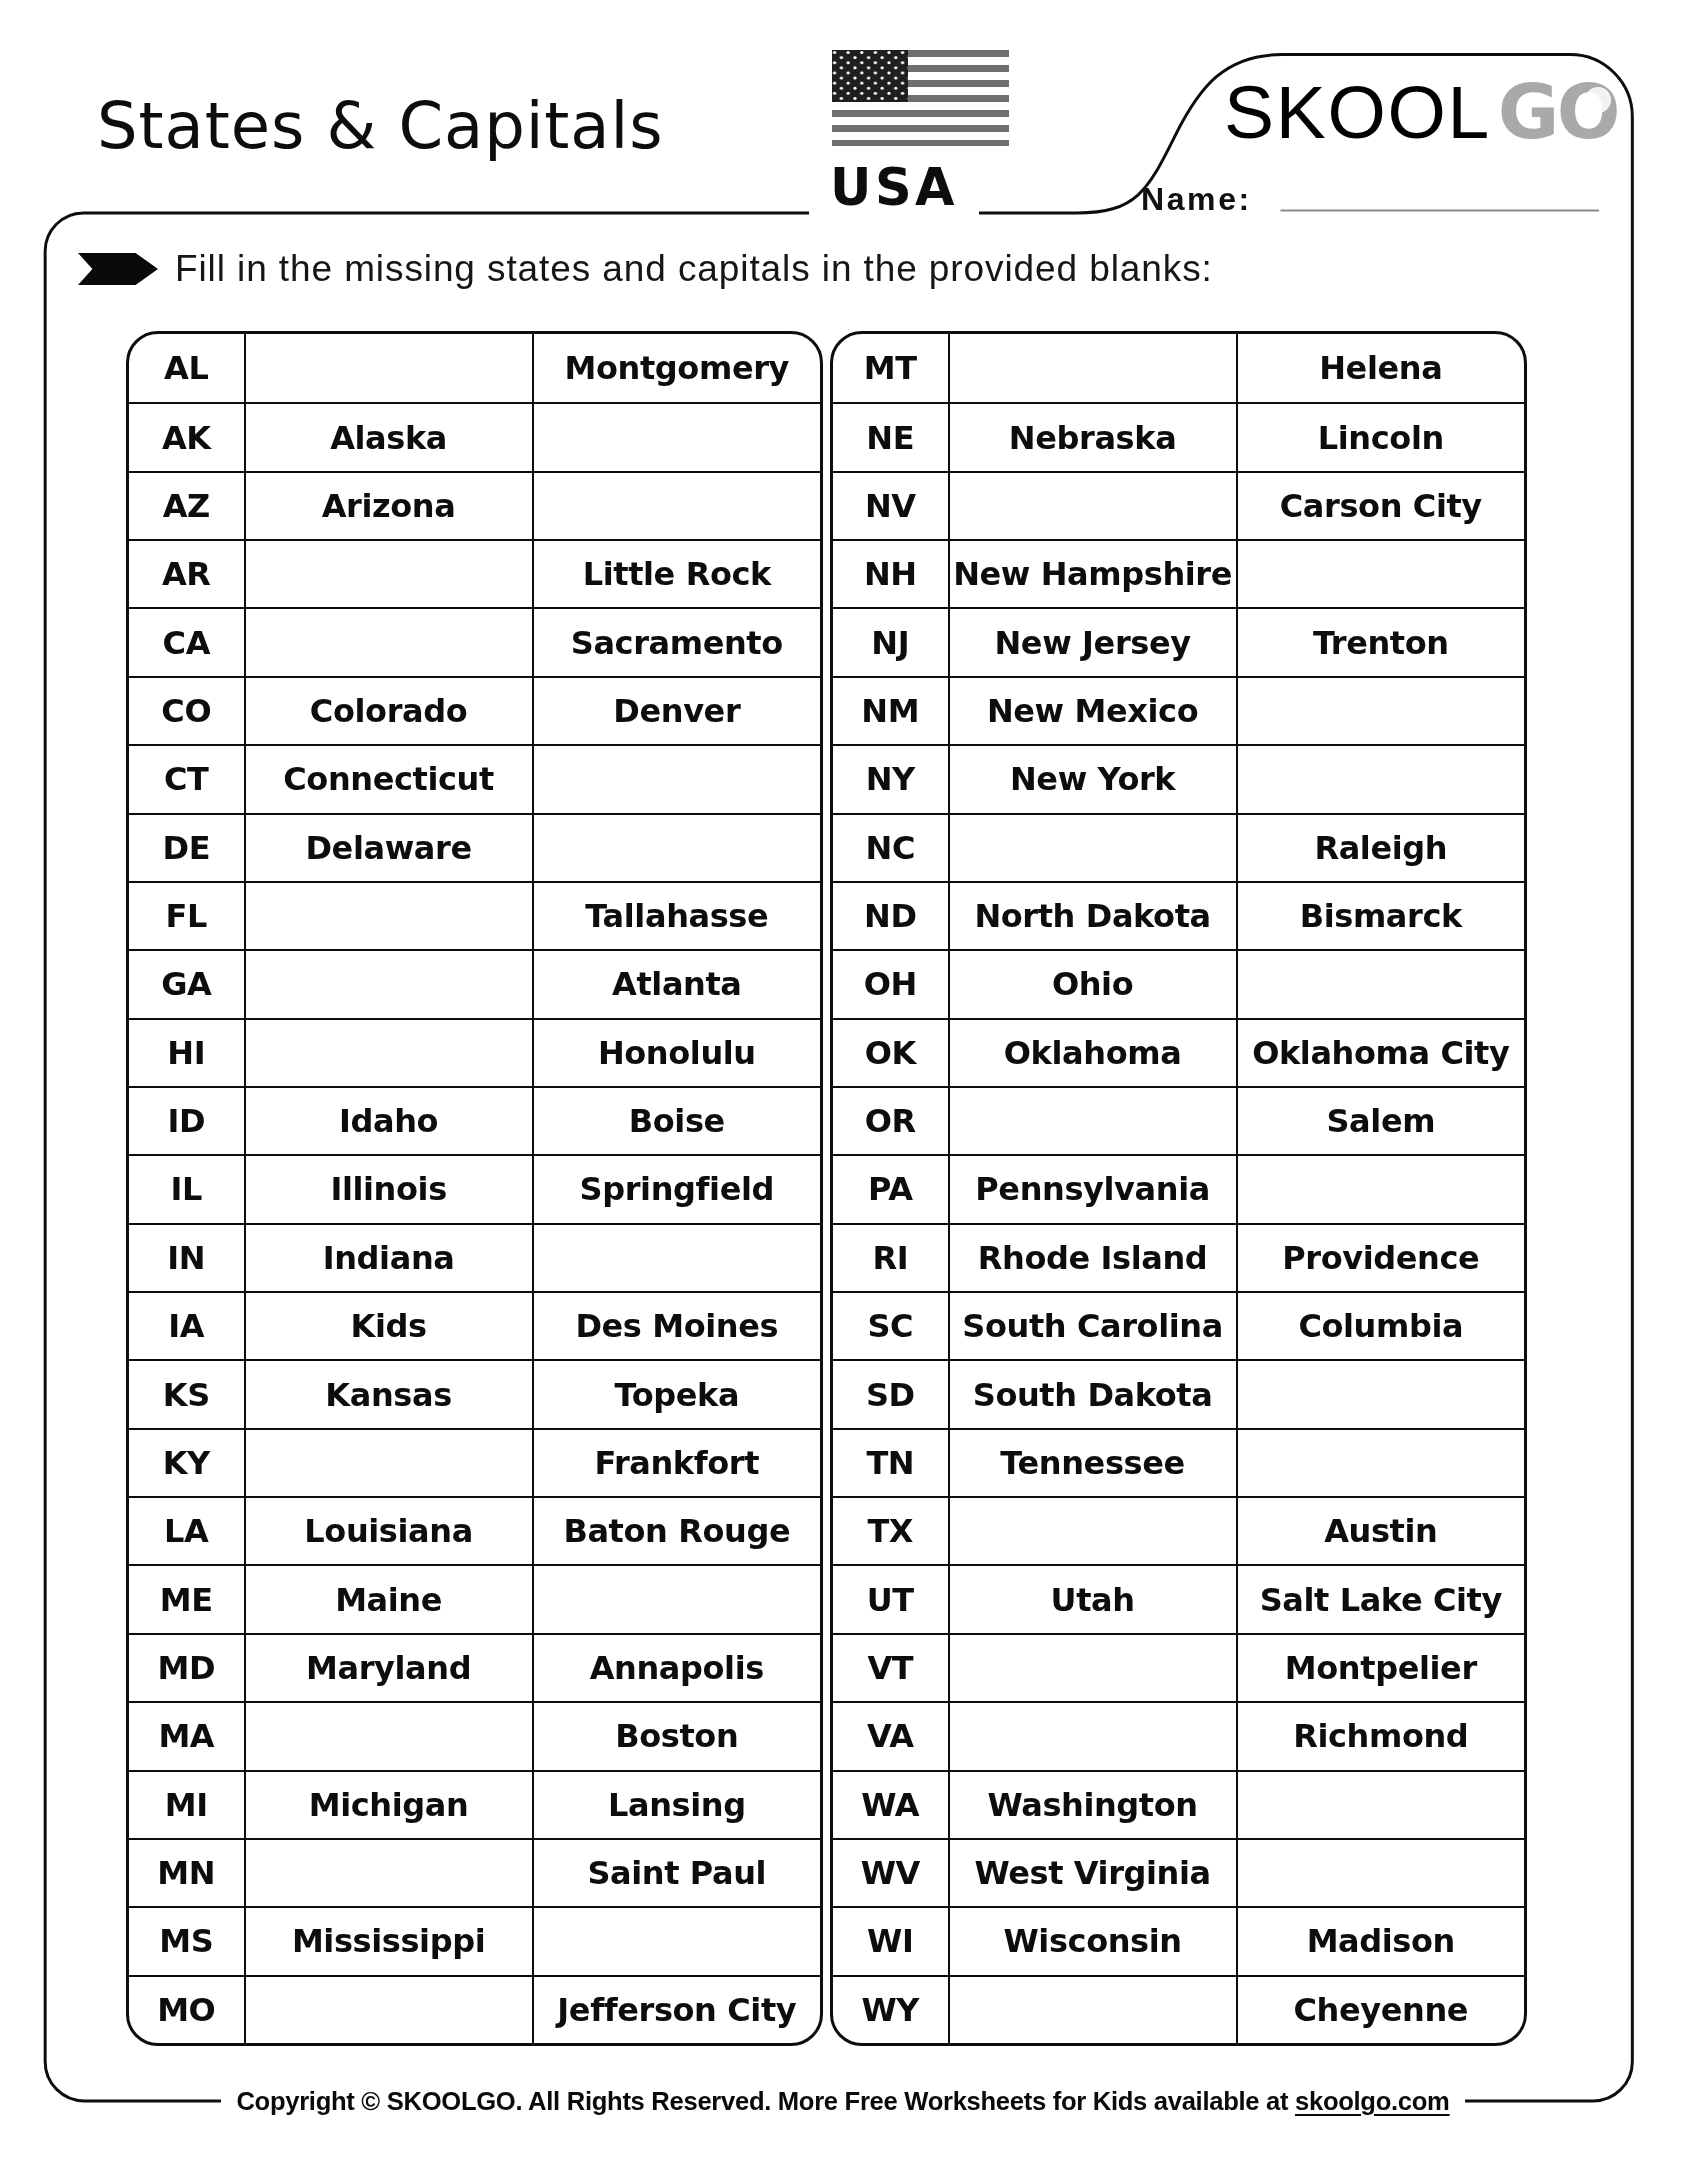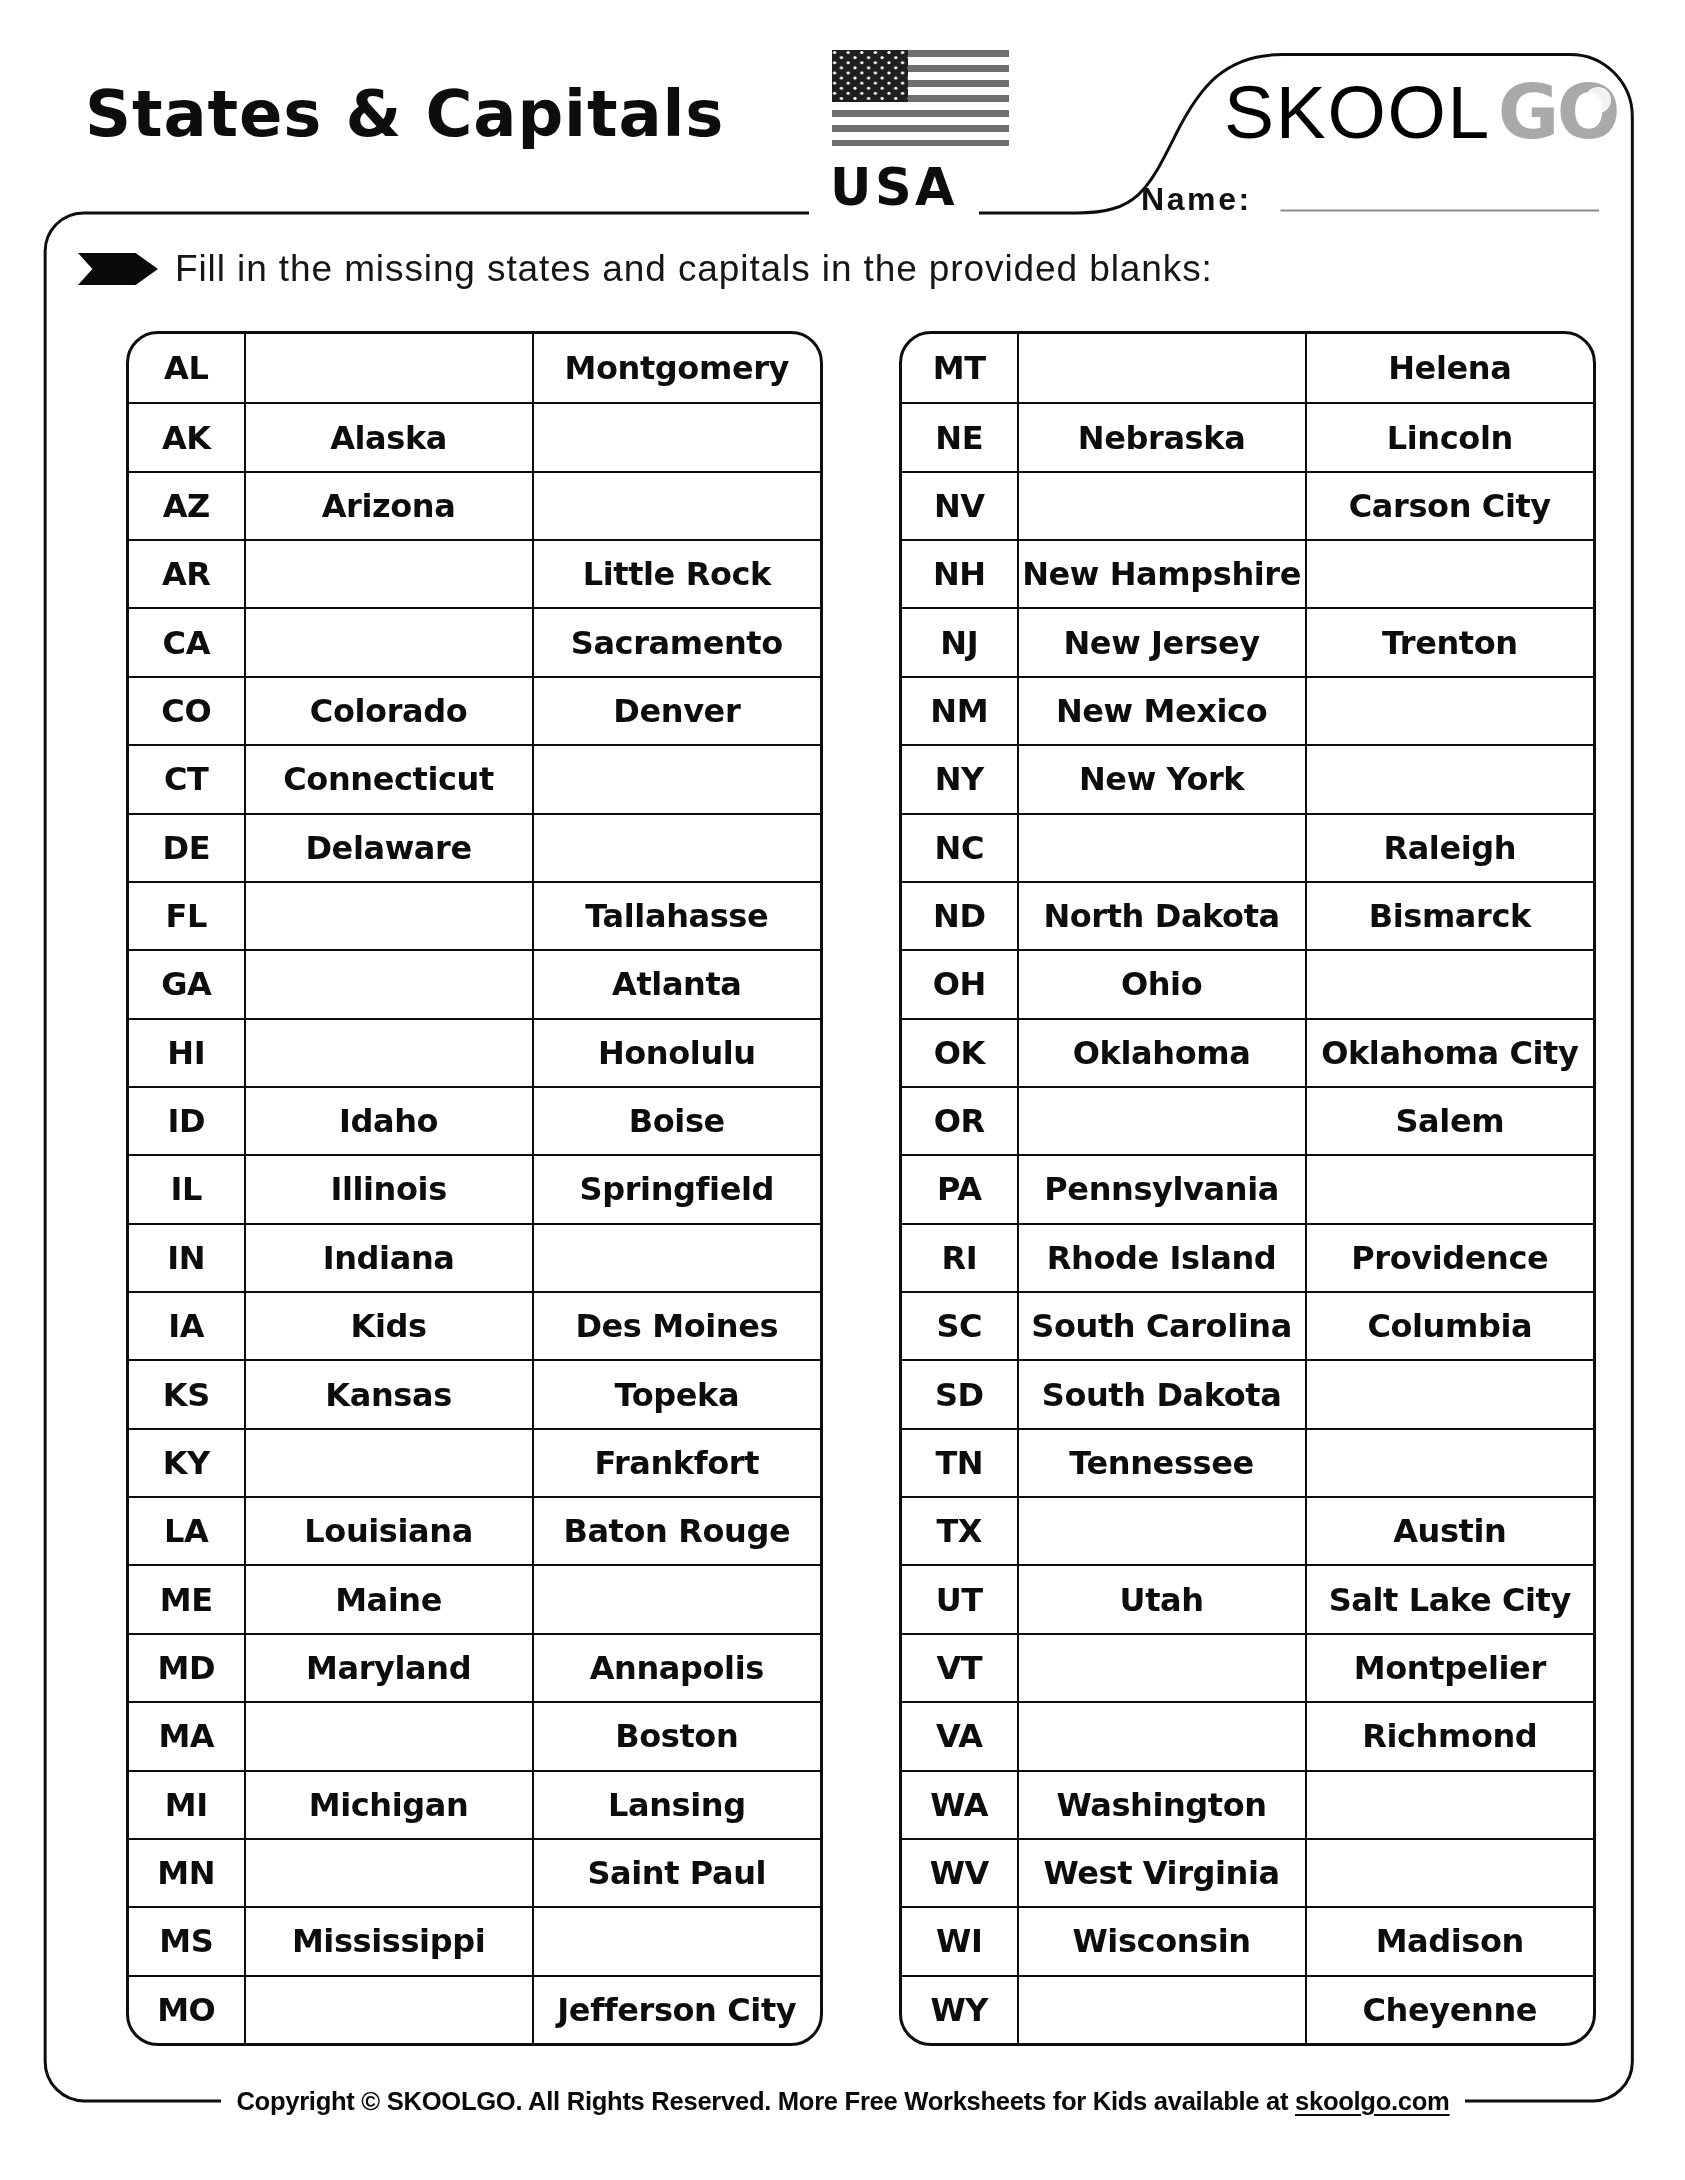--- a/index.html
+++ b/index.html
@@ -7,22 +7,22 @@
     position:relative;
     width:1686px; height:2181px;
     background:#ffffff;
     font-family:"DejaVu Sans", sans-serif;
     color:#0d0d0d;
     overflow:hidden;
   }
   svg.outline { position:absolute; left:0; top:0; z-index:1; }
 
   .title {
-    position:absolute; left:85px; top:77px; margin:0;
-    font-size:64px; font-weight:bold; letter-spacing:0.9px;
+    position:absolute; left:85px; top:77px; margin:12px;
+    font-size:64px; font-weight:normal; letter-spacing:0.9px;
     color:#0d0d0d; z-index:2;
   }
 
   
   .flag {
     position:absolute; left:832px; top:50px; width:177px; height:96px;
     background:repeating-linear-gradient(to bottom, #6f6f6f 0 7.4px, #ffffff 7.4px 15px);
     z-index:2;
   }
   .flag .canton {
@@ -71,21 +71,21 @@
   }
 
   .table {
     position:absolute; top:331px; width:697px; height:1715px;
     box-sizing:border-box;
     border:3px solid #0d0d0d; border-radius:32px;
     display:grid; grid-template-columns:138fr 341fr 339fr; grid-auto-rows:1fr;
     overflow:hidden; z-index:2;
   }
   #table-left { left:126px; }
-  #table-right { left:899px; }
+  #table-right { left:830px; }
   .cell {
     display:flex; align-items:center; justify-content:center;
     font-size:32px; font-weight:bold; letter-spacing:-0.4px;
     border-top:2.6px solid #0d0d0d; color:#0d0d0d;
     white-space:nowrap;
   }
   .cell:nth-child(-n+3) { border-top:none; }
   .cell-abbr, .cell-state { border-right:2.6px solid #0d0d0d; }
 
   .footer { position:absolute; left:0; top:2082px; width:100%; display:flex; justify-content:center; z-index:3; }

